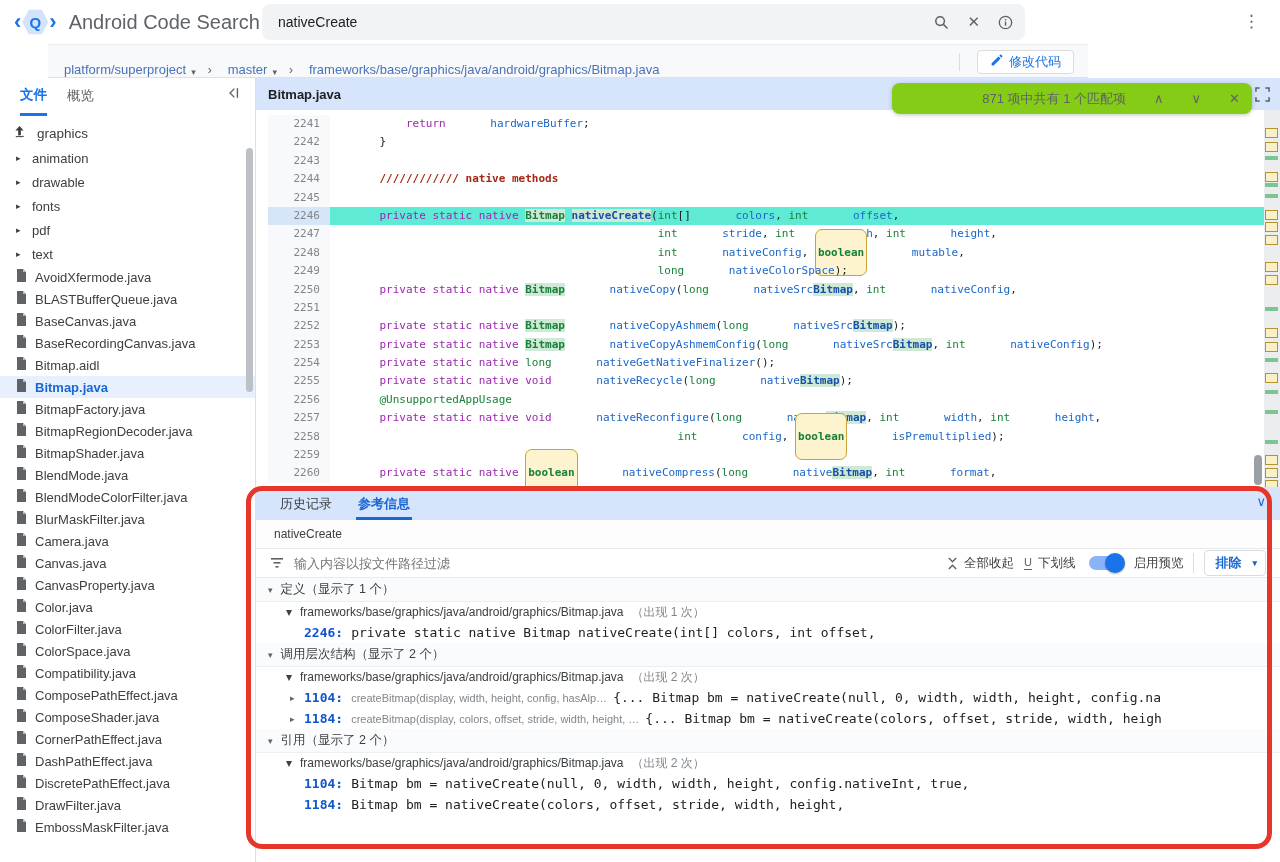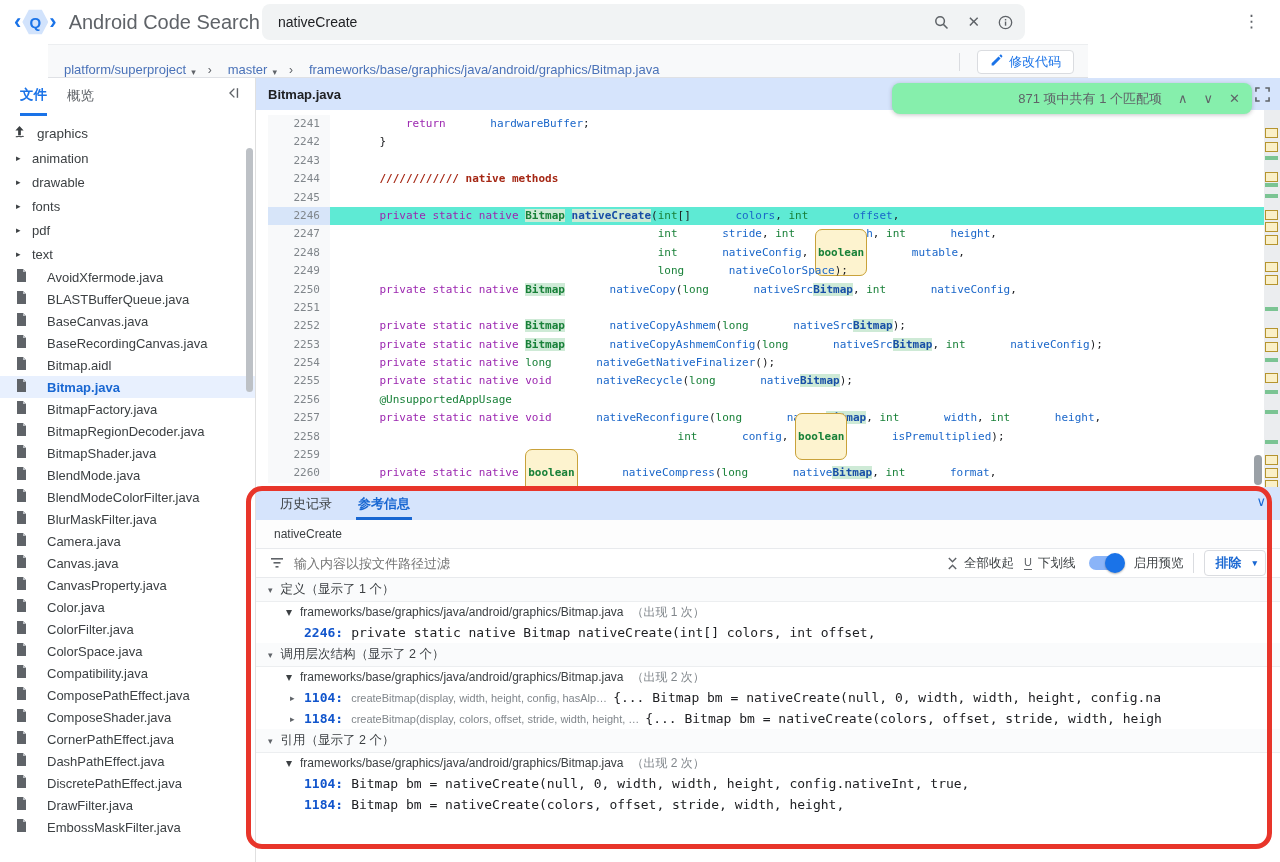--- a/index.html
+++ b/index.html
@@ -37,21 +37,21 @@
   .sidebar { position:absolute; left:0; top:78px; width:256px; height:784px; background:#fff;
     border-right:1px solid #e0e0e0; overflow:hidden; }
   .side-tabs { height:36px; display:flex; align-items:center; position:relative; }
   .side-tab { margin-left:20px; font-size:13.5px; color:#5f6368; padding-bottom:9px; padding-top:9px; cursor:pointer; }
   .side-tab.active { color:#1a73e8; font-weight:bold; border-bottom:3px solid #1a73e8; }
   .collapse-ic { position:absolute; right:14px; top:8px; color:#5f6368; font-size:14px; cursor:pointer; }
   .tree { padding-top:6px; }
   .tree-row { display:flex; align-items:center; font-size:13px; color:#3c4043; cursor:pointer; }
   .tree-row.rowroot { height:26px; padding-left:14px; gap:12px; font-size:13.5px; }
   .tree-row.folder { height:24px; padding-left:16px; gap:8px; }
-  .tree-row.file { height:22px; padding-left:16px; gap:20px; }
+  .tree-row.file { height:22px; padding-left:16px; gap:8px; }
   .tree-row.sel { background:#e8f0fe; color:#1967d2; font-weight:bold; }
   .tri { color:#3c4043; font-size:9px; width:8px; }
   .side-scroll { position:absolute; right:2px; top:70px; width:7px; height:244px; background:#bdc1c6; border-radius:4px; }
 
   
   .codepanel { position:absolute; left:256px; top:78px; width:1024px; height:409px; }
   .code-header { height:32px; background:#d6e4fc; display:flex; align-items:center; position:relative; }
   .code-file { font-size:13px; font-weight:bold; margin-left:12px; color:#202124; }
   .code-tools { position:absolute; right:10px; top:0; height:32px; display:flex; align-items:center; gap:14px; }
   .tool-link { color:#1a73e8; font-size:13px; cursor:pointer; white-space:nowrap; }
@@ -65,23 +65,23 @@
   .cl .ln { width:62px; min-width:62px; text-align:right; padding-right:10px; color:#80868b; background:#f8f9fa; }
   .cl .ct { padding-left:23px; }
   .cl.hl { background:#5eead4; }
   .cl.hl .ln { background:#d7e5f9; }
   .tk-p { color:#202124; } .tk-k { color:#9c27b0; } .tk-m { color:#188038; } .tk-i { color:#1a66c9;padding-left:38px; }
   .tk-c { color:#a52714; font-weight:bold; } .tk-a { color:#188038; }
   .tk-t { color:#188038; font-weight:bold; background:#ceead6; }
   .tk-f { color:#174ea6; font-weight:bold; background:#ceead6; }
   .tk-h { color:#174ea6; font-weight:bold; background:#ceead6; }
   .tk-b { color:#188038; font-weight:bold; border:1px solid #c9a23b; background:#fdf3cf; border-radius:7px; padding:16px 2px; }
-  .matchbar { position:absolute; right:28px; top:5px; width:360px; height:31px; background:#86efac;
+  .matchbar { position:absolute; right:28px; top:5px; width:360px; height:31px; background:#84cc16;
     border-radius:8px; box-shadow:0 1px 4px rgba(60,64,67,.3); display:flex; align-items:center;
-    padding:0 12px; gap:16px; z-index:4; }
+    padding:0 12px; gap:28px; z-index:4; }
   .matchbar .mtxt { color:#5f6368; font-size:13px; flex:1; text-align:right; }
   .matchbar .mic { color:#5f6368; font-size:13px; cursor:pointer; }
   .minimap { position:absolute; right:0; top:32px; width:16px; height:377px; background:#ebedef; }
   .mark-y { position:absolute; left:1px; width:13px; height:10px; background:#faf0c8; border:1px solid #b5942e; }
   .mark-g { position:absolute; left:1px; width:13px; height:4px; background:#7bc493; }
   .code-vscroll { position:absolute; right:18px; top:377px; width:8px; height:30px; background:#9aa0a6; border-radius:4px; }
 
   
   .bottompanel { position:absolute; left:256px; top:487px; width:1024px; height:375px; background:#fff; overflow:hidden; }
   .bp-tabs { height:33px; background:#d6e4fc; display:flex; align-items:center; position:relative; }

